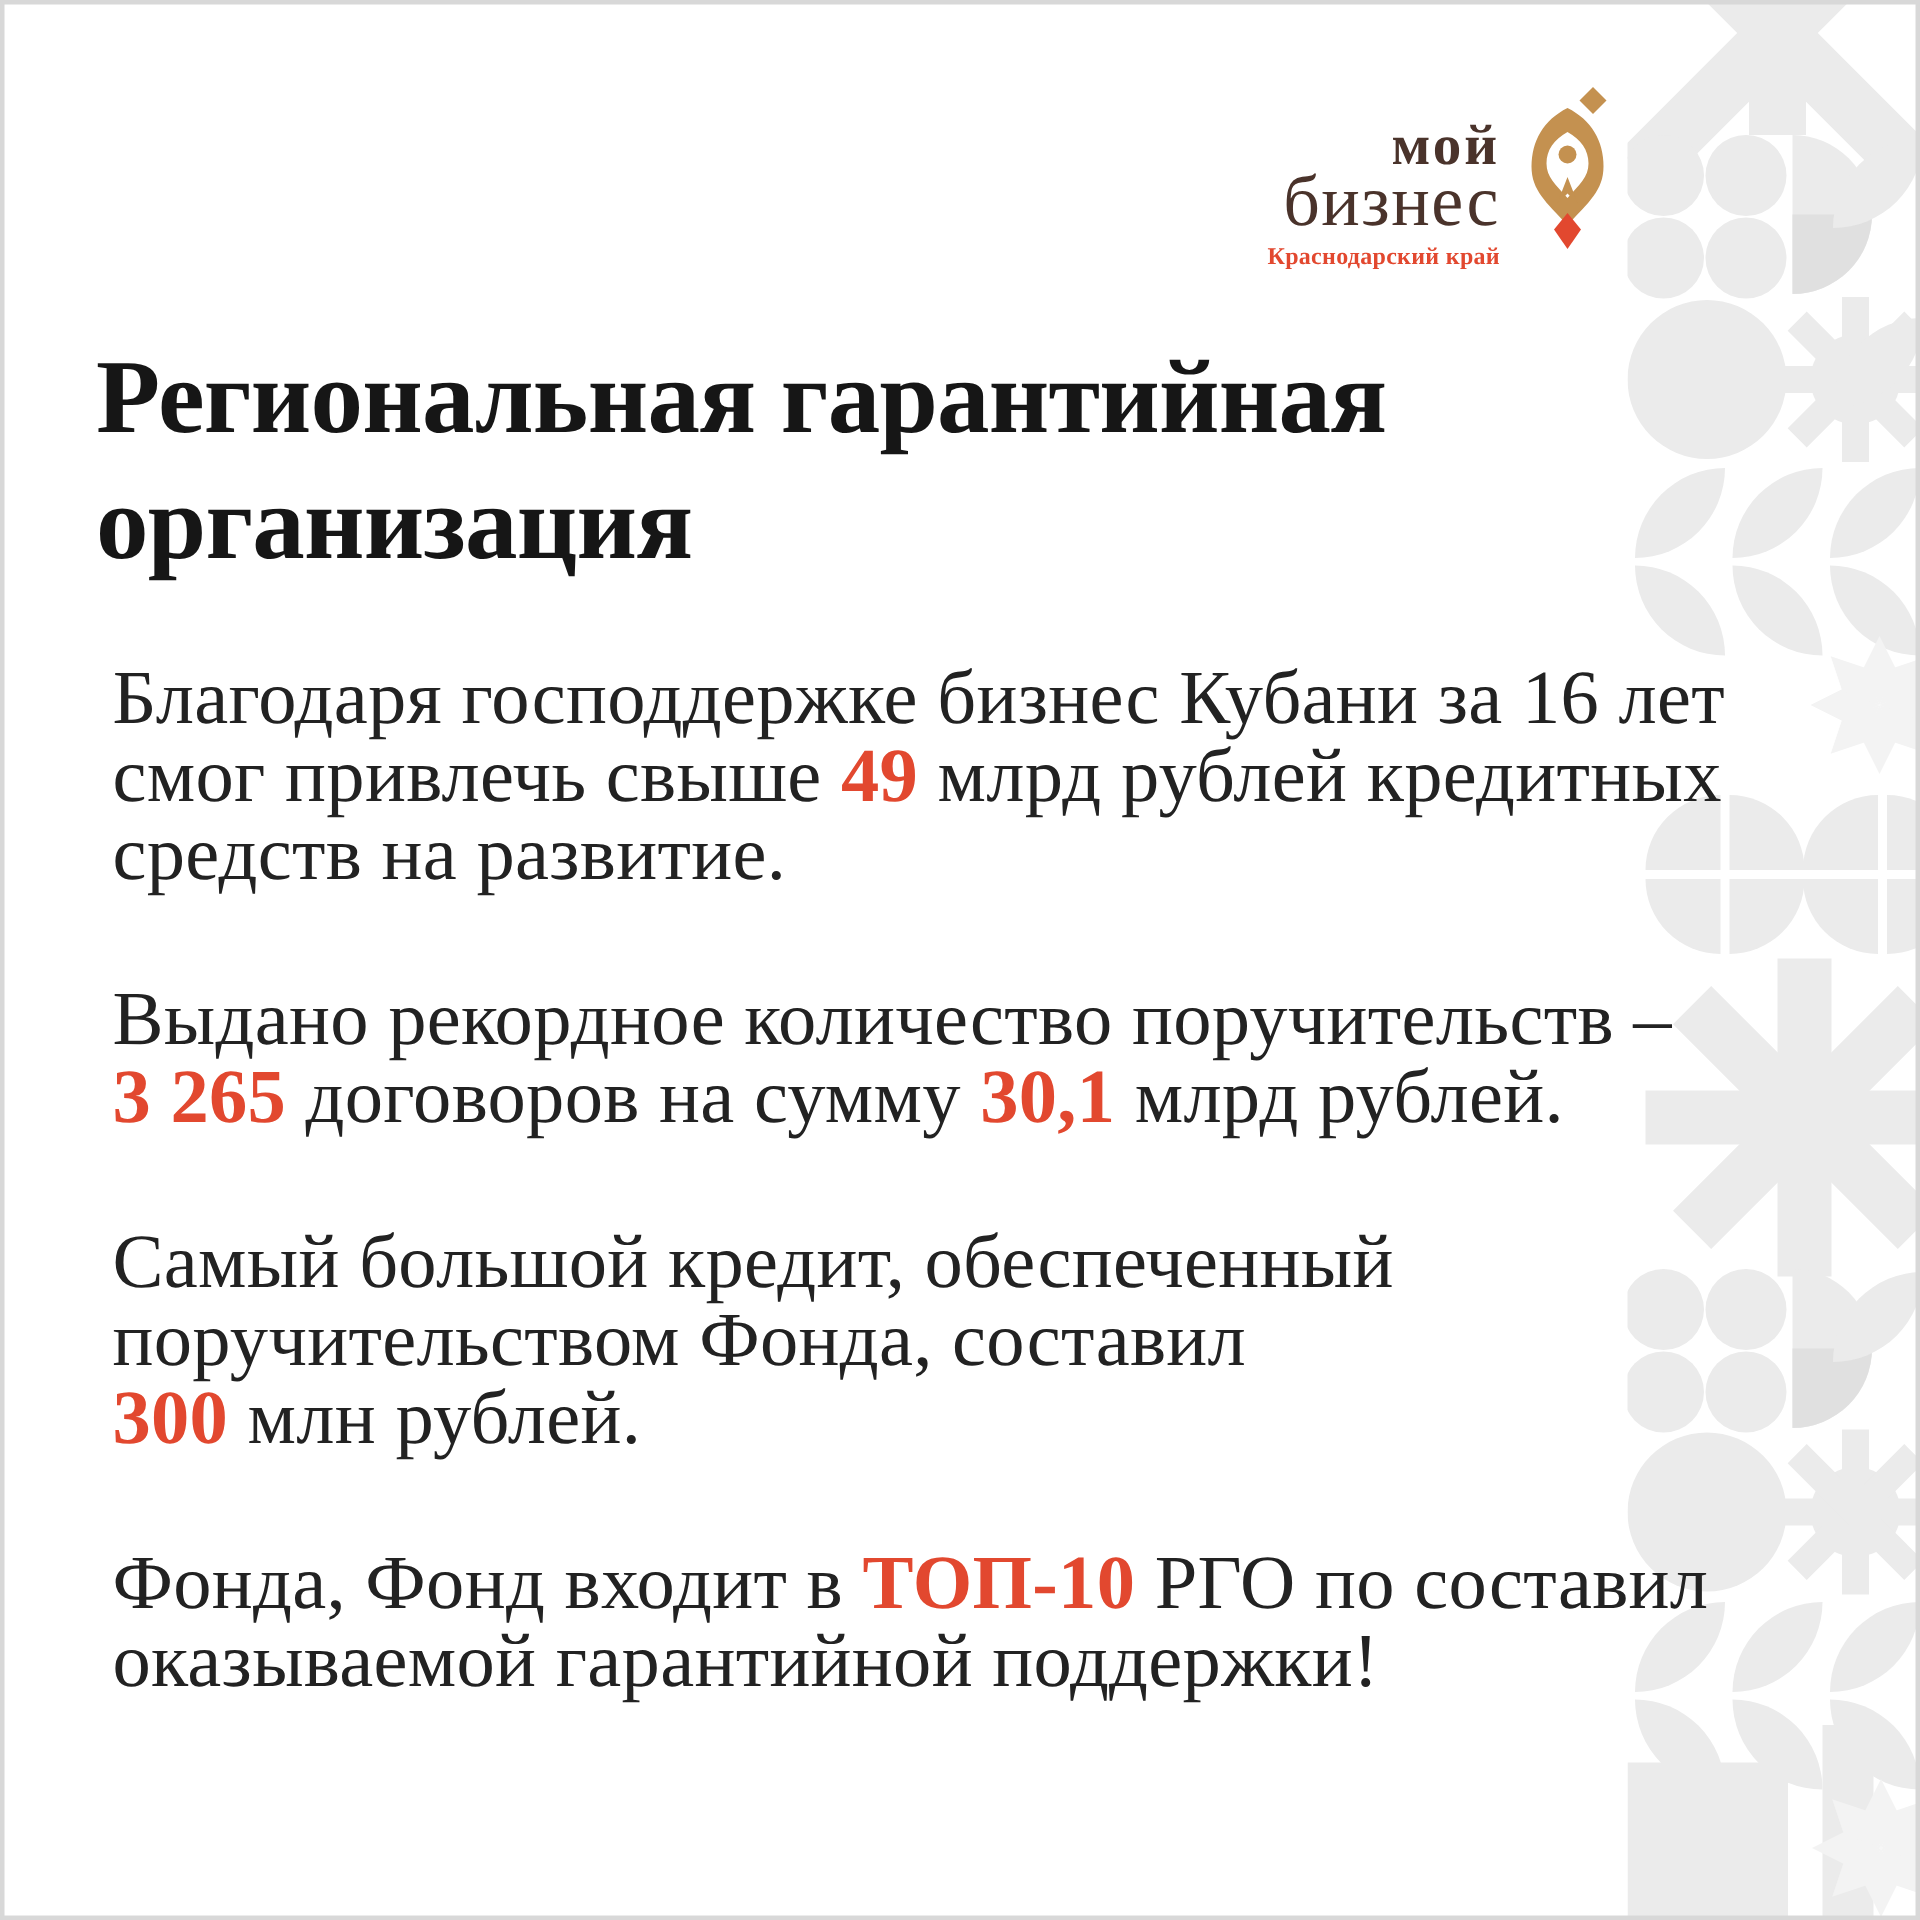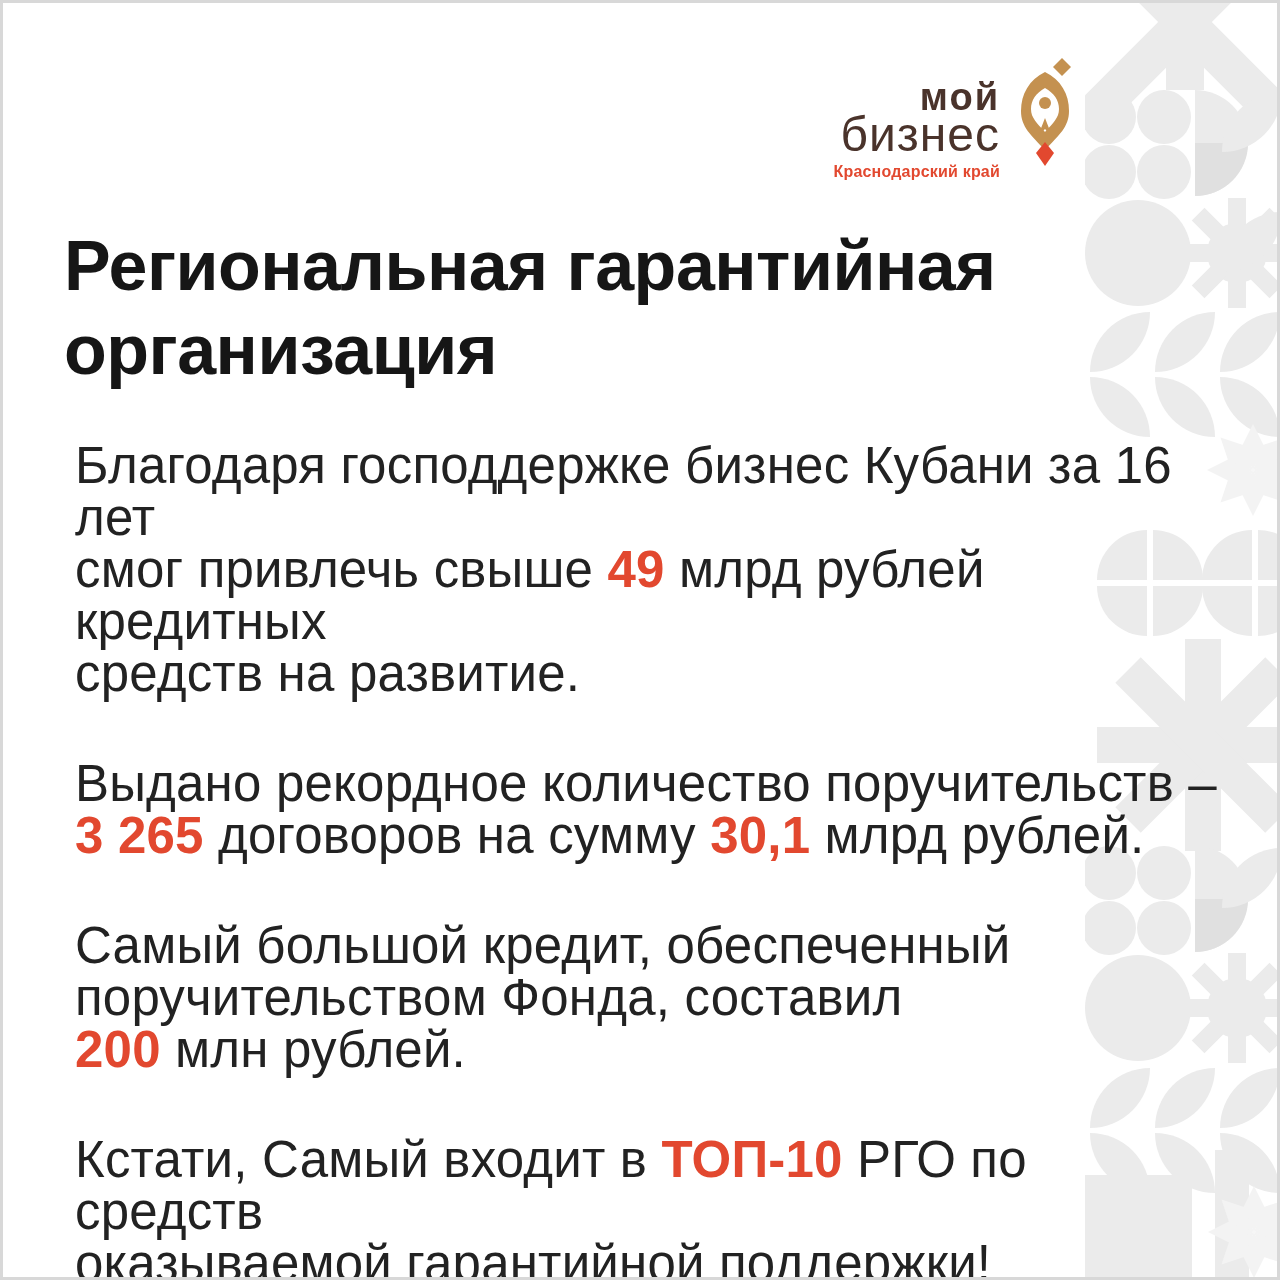--- a/index.html
+++ b/index.html
@@ -13,21 +13,21 @@
     --frame_border:#d8d8d8;
     --text_ink:#161616;
     --text_body:#222222;
   }
   html,body{margin:0;padding:0;}
   .poster{
     position:relative;
     width:1280px;height:1280px;
     background:var(--background);
     overflow:hidden;
-    font-family:Liberation Sans, sans-serif;
+    font-family:Liberation Serif, serif;
   }
   .frame{position:absolute;inset:0;border:3px solid var(--frame_border);z-index:5;pointer-events:none;}
   .pattern{position:absolute;top:0;right:0;z-index:0;}
   .pg1{fill:var(--pattern_light);}
   .pg2{fill:var(--pattern_mid);}
   .pg3{fill:var(--pattern_faint);}
   .tan{fill:var(--brand_tan);}
   .red{fill:var(--accent_red);}
   .content{position:relative;z-index:1;padding:56px 60px 0 64px;}
   .logo-row{display:flex;justify-content:flex-end;align-items:flex-start;gap:12px;padding-right:142px;height:116px;}
@@ -182,24 +182,24 @@
     </p>
 
     <p class="para">
       <span>Выдано рекордное количество поручительств –</span><br>
       <span class="hl">3 265</span><span> договоров на сумму </span><span class="hl">30,1</span><span> млрд рублей.</span>
     </p>
 
     <p class="para">
       <span>Самый большой кредит, обеспеченный</span><br>
       <span>поручительством Фонда, составил</span><br>
-      <span class="hl">200</span><span> млн рублей.</span>
-    </p>
-
-    <p class="para">
-      <span>Кстати, Самый входит в </span><span class="hl">ТОП-10</span><span> РГО по средств</span><br>
+      <span class="hl">300</span><span> млн рублей.</span>
+    </p>
+
+    <p class="para">
+      <span>Фонда, Фонд входит в </span><span class="hl">ТОП-10</span><span> РГО по составил</span><br>
       <span>оказываемой гарантийной поддержки!</span>
     </p>
 
   </div>
 
   <div class="frame"></div>
 </div>
 
 </body></html>

